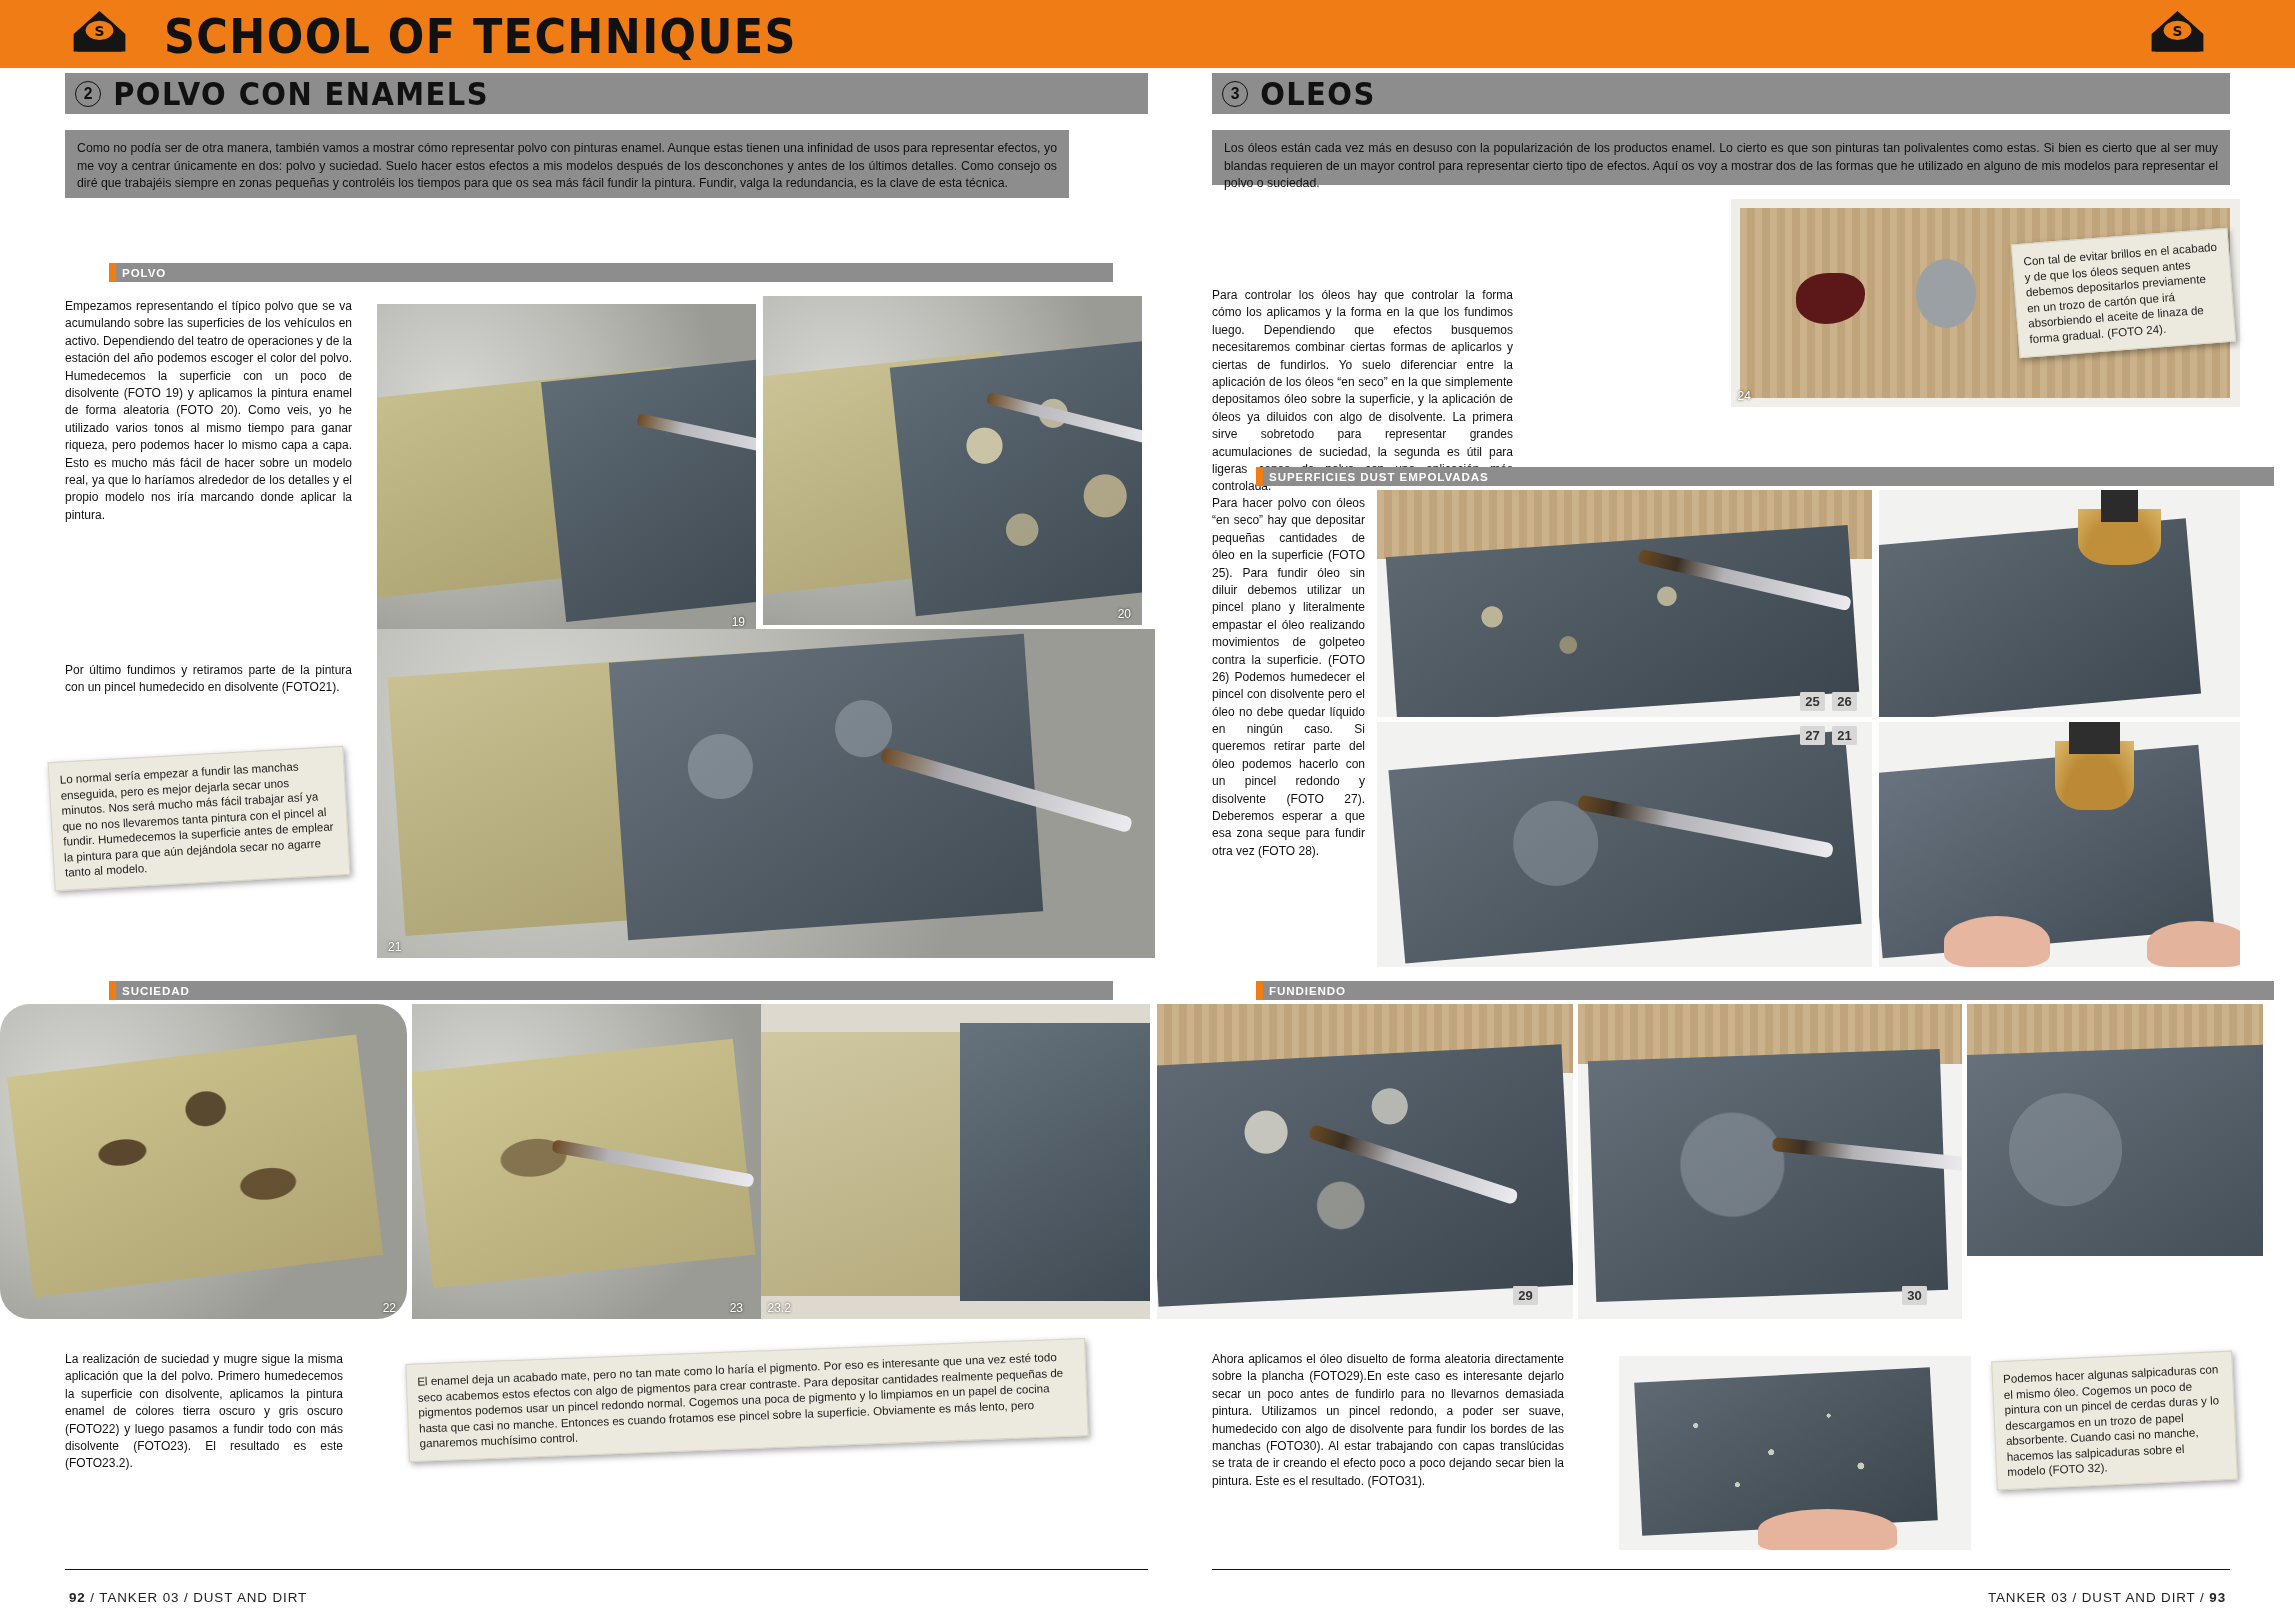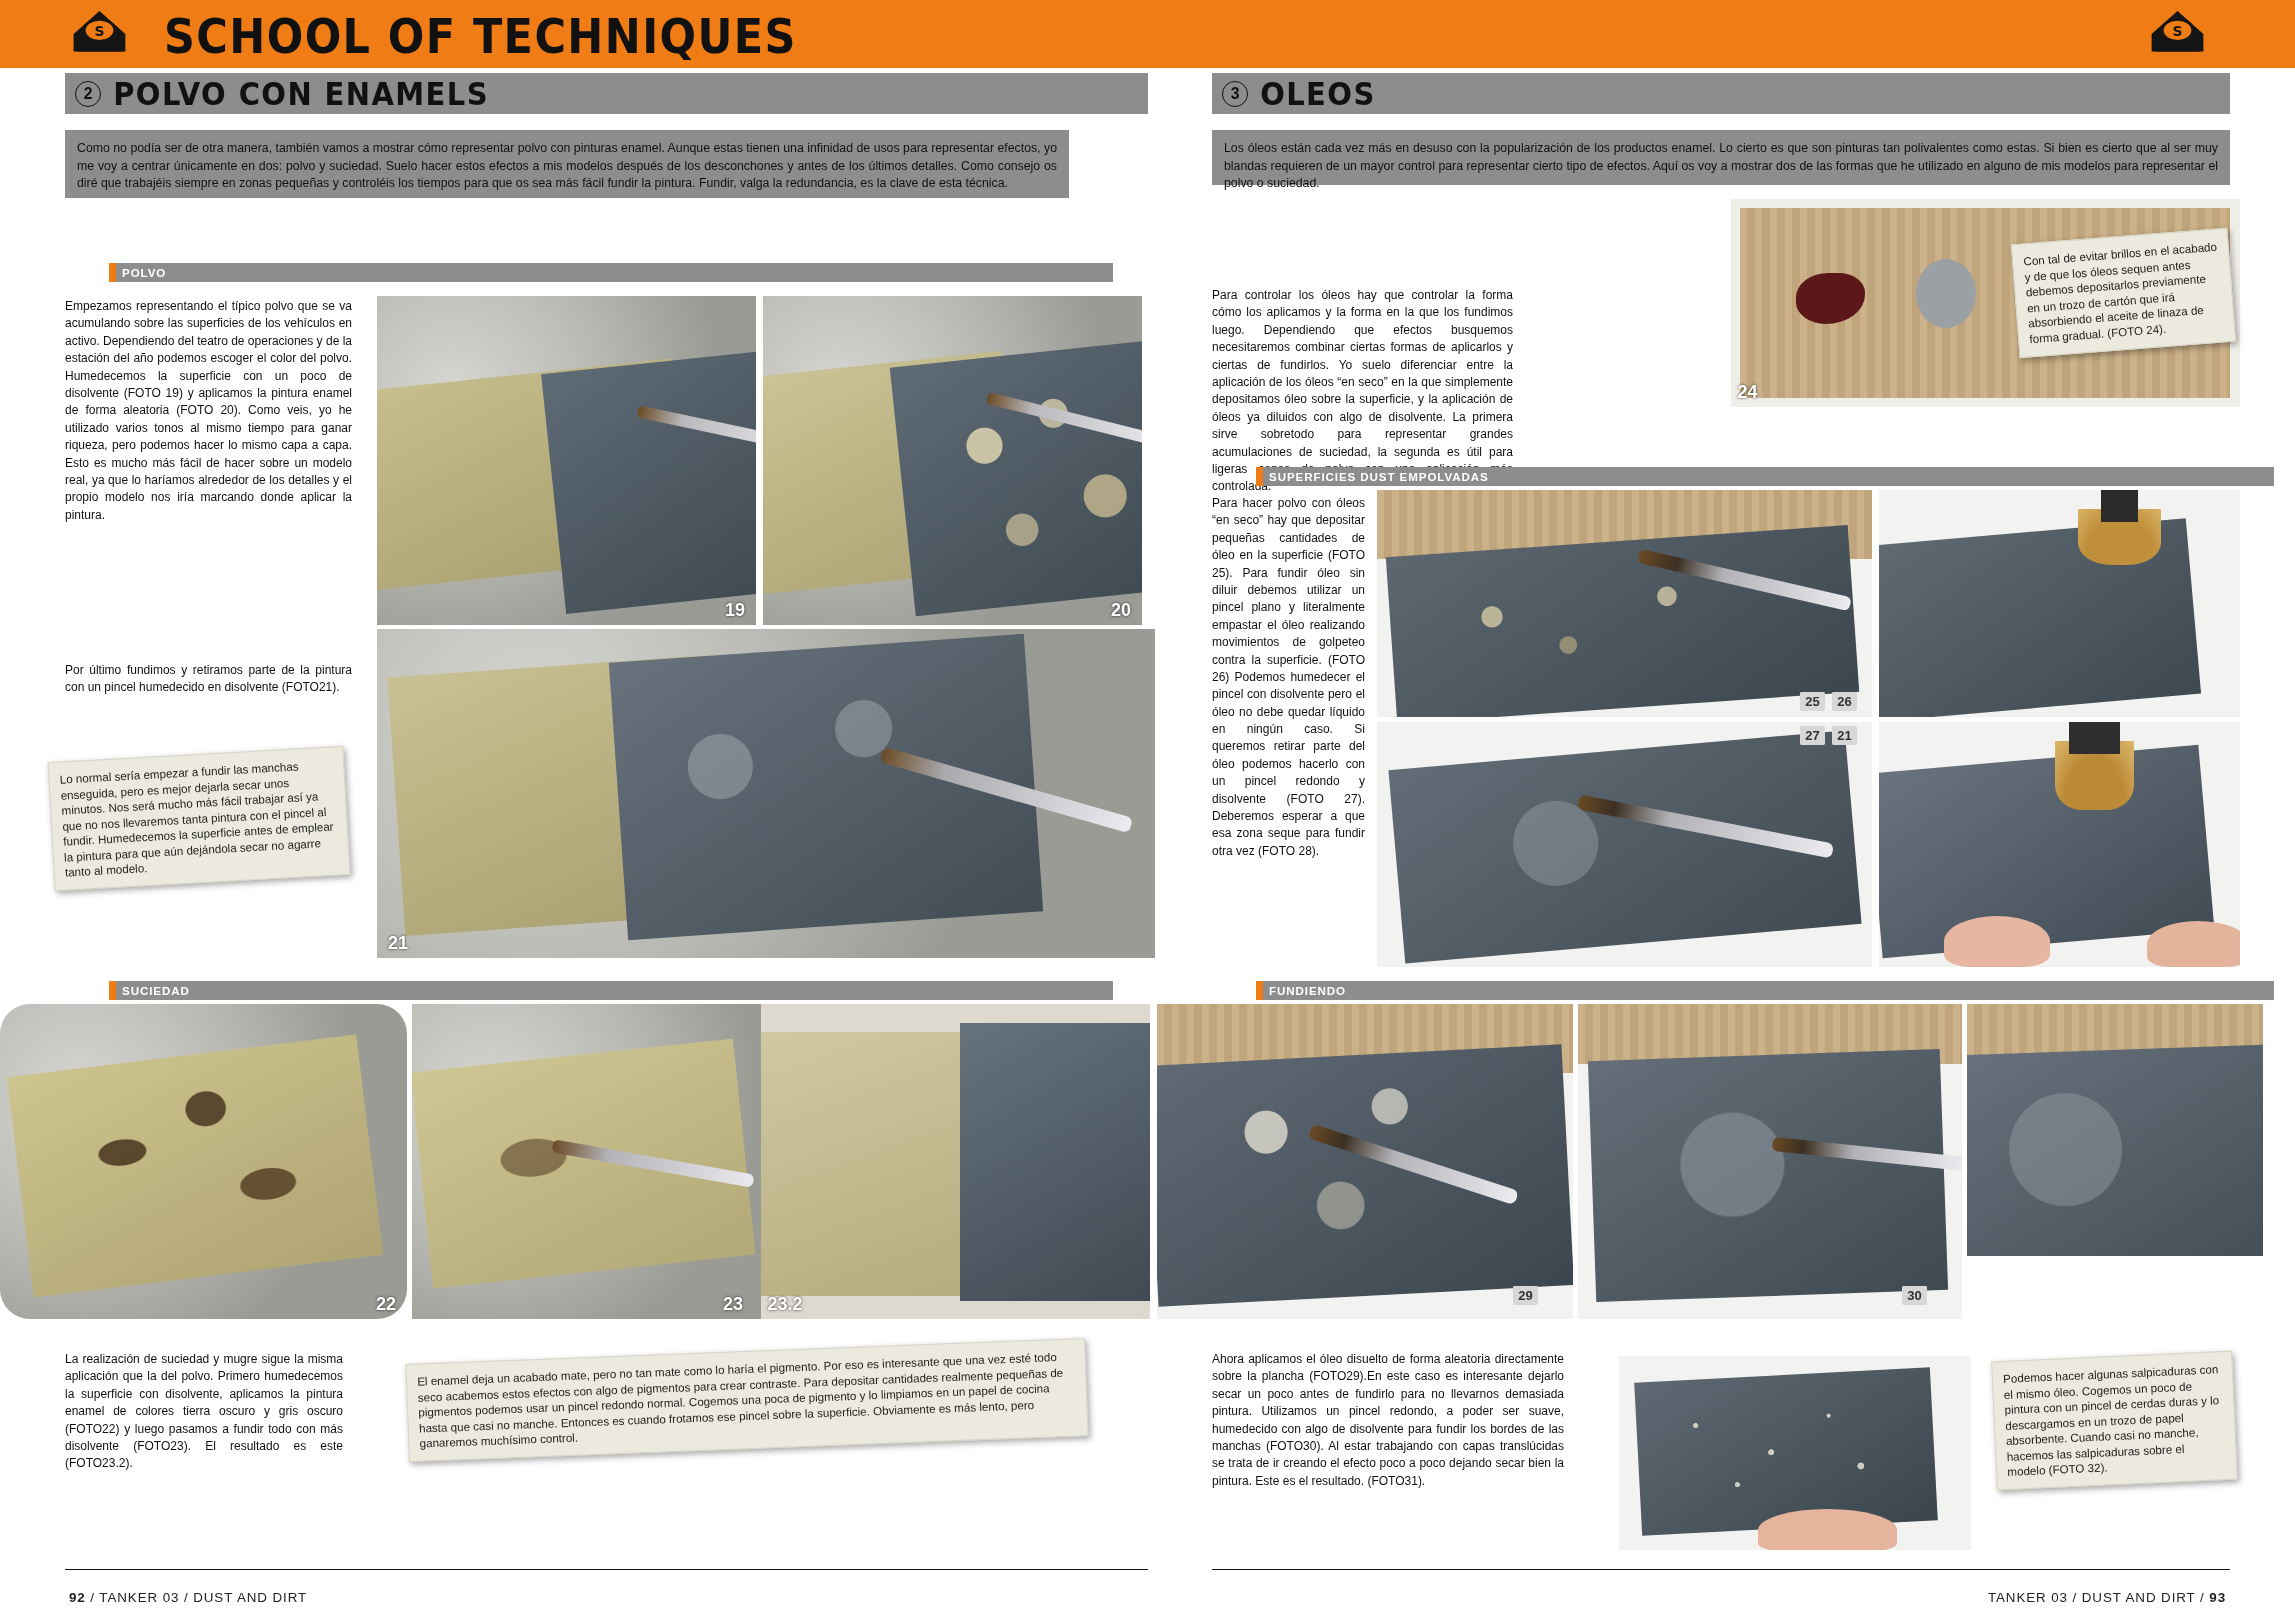--- a/index.html
+++ b/index.html
@@ -76,21 +76,21 @@
     text-align:justify; color:#111;
   }
 
   
   .photo {
     position:absolute; overflow:hidden;
     background:#8a8a8a;
   }
   .photo .num {
     position:absolute; bottom:3.7px;
-    color:#fff; font-size:18px; font-weight:bold;
+    color:#fff; font-size:12px; font-weight:normal;
     text-shadow:0 0 2.8px rgba(0,0,0,.8);
   }
   .badge-num {
     position:absolute; background:#d7d7d7; color:#333;
     font-size:13px; font-weight:bold;
     width:25px; height:18.5px; display:flex;
     align-items:center; justify-content:center;
     border-radius:1.4px;
   }
 
@@ -168,21 +168,21 @@
   <div class="tick"></div>
   <div class="lbl">POLVO</div>
 </div>
 
 <div class="body-text" style="left:65px; top:298px; width:287px;">Empezamos representando el típico polvo que se va acumulando sobre las superficies de los vehículos en activo. Dependiendo del teatro de operaciones y de la estación del año podemos escoger el color del polvo. Humedecemos la superficie con un poco de disolvente (FOTO 19) y aplicamos la pintura enamel de forma aleatoria (FOTO 20). Como veis, yo he utilizado varios tonos al mismo tiempo para ganar riqueza, pero podemos hacer lo mismo capa a capa. Esto es mucho más fácil de hacer sobre un modelo real, ya que lo haríamos alrededor de los detalles y el propio modelo nos iría marcando donde aplicar la pintura.</div>
 
 <div class="body-text" style="left:65px; top:662px; width:287px;">Por último fundimos y retiramos parte de la pintura con un pincel humedecido en disolvente (FOTO21).</div>
 
 <div class="note rot-a" style="left:51px; top:754px; width:296px;">Lo normal sería empezar a fundir las manchas enseguida, pero es mejor dejarla secar unos minutos. Nos será mucho más fácil trabajar así ya que no nos llevaremos tanta pintura con el pincel al fundir. Humedecemos la superficie antes de emplear la pintura para que aún dejándola secar no agarre tanto al modelo.</div>
 
-<div class="photo ph-tray" style="left:377px; top:296px; width:379px; height:329px;">
+<div class="photo ph-tray" style="left:377px; top:304px; width:379px; height:329px;">
   <div style="position:absolute;left:-18.5px;top:79px;width:324px;height:199px;transform:rotate(-6deg);background:linear-gradient(160deg,#c7bf8e,#a89e6d);"></div>
   <div style="position:absolute;left:176px;top:65px;width:241px;height:241px;transform:rotate(-6deg);background:linear-gradient(150deg,#5f6b75,#3d4850);"></div>
   <div style="position:absolute;left:259px;top:125px;width:153px;height:12px;transform:rotate(12deg);background:linear-gradient(90deg,#6b4a24 0%,#b9b9bd 30%,#e4e4e8 100%);border-radius:4.6px;"></div>
   <div class="num" style="right:11px;">19</div>
 </div>
 
 <div class="photo ph-tray" style="left:763px; top:296px; width:379px; height:329px;">
   <div style="position:absolute;left:-28px;top:69px;width:278px;height:217px;transform:rotate(-6deg);background:linear-gradient(160deg,#cdc597,#aca273);"></div>
   <div style="position:absolute;left:139px;top:56px;width:287px;height:250px;transform:rotate(-6deg);background:
       radial-gradient(circle at 30% 35%, rgba(222,212,176,.85) 0 17.6px, transparent 18.5px),

